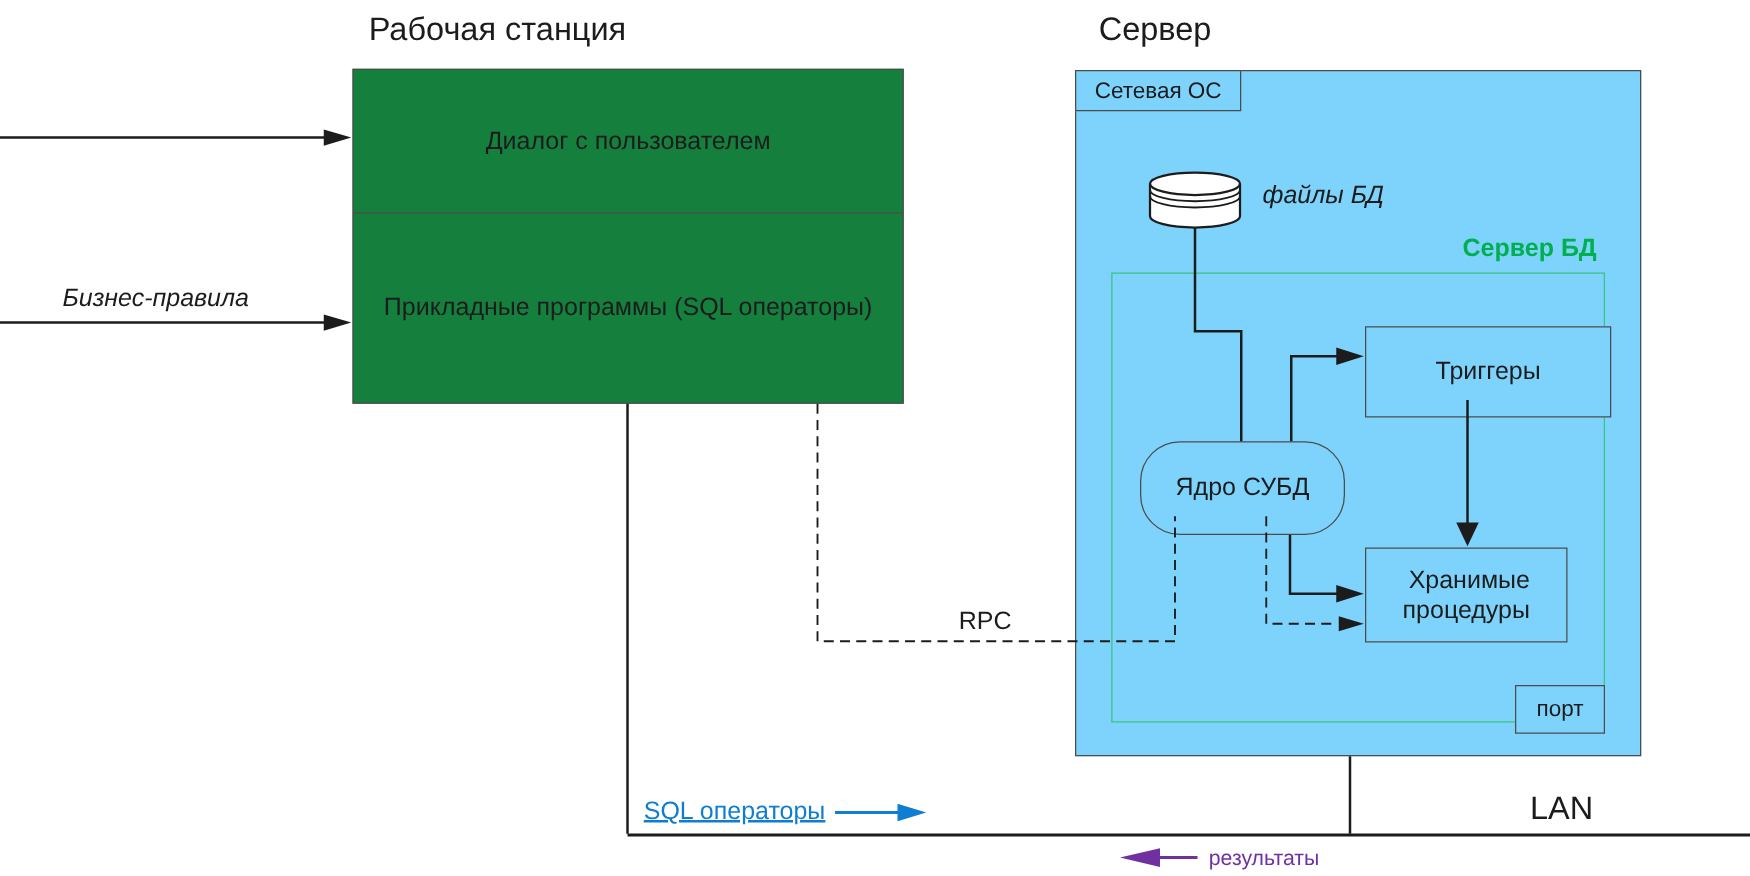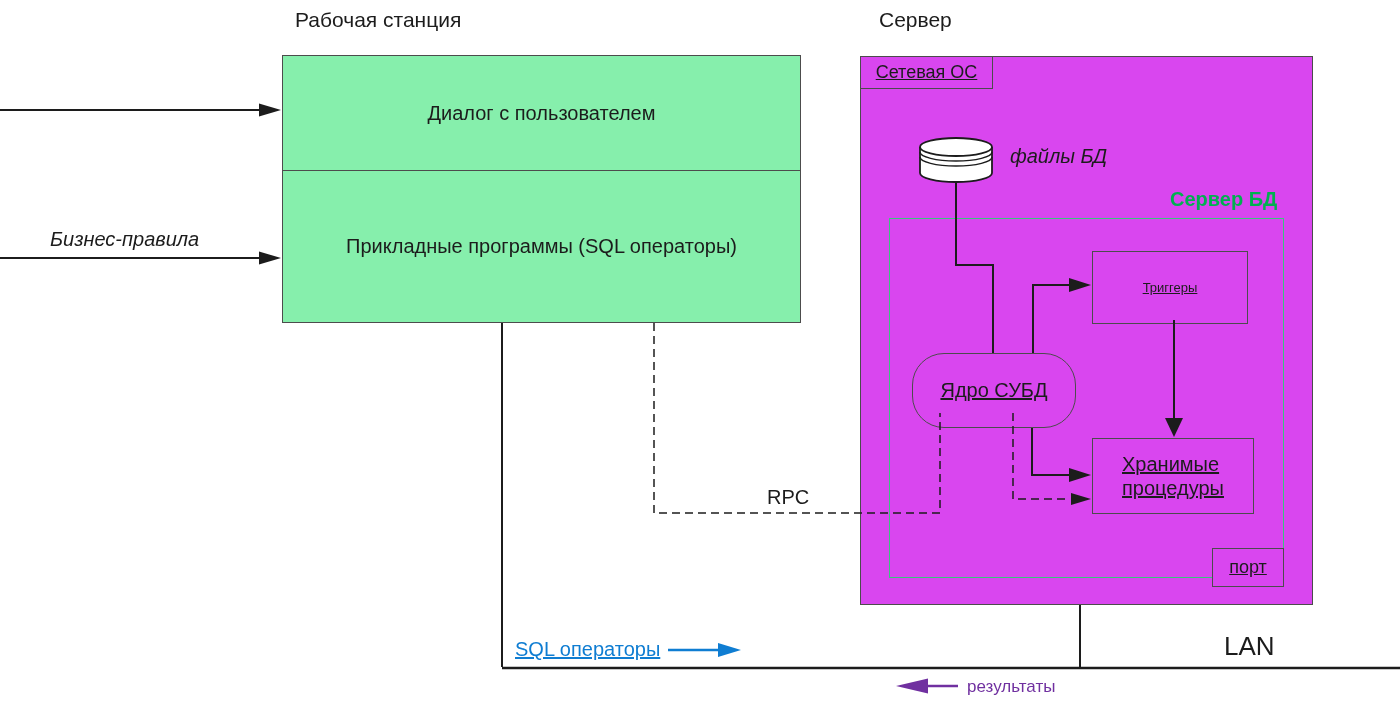--- a/index.html
+++ b/index.html
@@ -6,54 +6,53 @@
   .canvas {
     position: relative;
     width: 1400px;
     height: 701px;
     background: #ffffff;
     font-family: "Liberation Sans", sans-serif;
     color: #1c1c1c;
     overflow: hidden;
   }
   .lbl { position: absolute; white-space: nowrap; z-index: 3; }
-  .title { font-size: 21px; }
+  .title { font-size: 26px; }
   .io-label { font-size: 20px; font-style: italic; }
   .box {
     position: absolute;
     border: 1.5px solid var(--box-border);
-    background: #d946ef;
+    background: #7dd3fc;
     box-sizing: border-box;
     display: flex;
     align-items: center;
     justify-content: center;
-    text-align: left;
+    text-align: right;
     z-index: 1;
-    text-decoration: underline;
   }
   .ws-box {
     position: absolute;
-    left: 282px; top: 55px; width: 519px; height: 268px;
+    left: 282px; top: 55px; width: 441px; height: 268px;
     border: 1.5px solid var(--box-border);
-    background: #86efac;
+    background: #15803d;
     box-sizing: border-box;
     display: flex; flex-direction: column;
     z-index: 1;
   }
   .ws-sec { display: flex; align-items: center; justify-content: center; font-size: 20px; }
   .ws-sec1 { flex: 0 0 114px; border-bottom: 1.5px solid var(--box-border); }
   .ws-sec2 { flex: 1; }
   .server-box { left: 860px; top: 56px; width: 453px; height: 549px; }
   .netos-box { left: 860px; top: 56px; width: 133px; height: 33px; font-size: 18px; z-index: 2; }
   .green-box {
     position: absolute; left: 889px; top: 218px; width: 395px; height: 360px;
     border: 1.5px solid var(--green-border); box-sizing: border-box; z-index: 1;
   }
   .kernel-box { left: 912px; top: 353px; width: 164px; height: 75px; font-size: 20px; border-radius: 32px; }
-  .triggers-box { left: 1092px; top: 251px; width: 156px; height: 73px; font-size: 13px; }
+  .triggers-box { left: 1092px; top: 261px; width: 197px; height: 73px; font-size: 20px; }
   .stored-box { left: 1092px; top: 438px; width: 162px; height: 76px; font-size: 20px; line-height: 1.2; padding: 0 32px; }
   .port-box { left: 1212px; top: 548px; width: 72px; height: 39px; font-size: 18px; z-index: 2; }
   .files-label { font-size: 20px; font-style: italic; }
   .dbserver-label { font-size: 20px; color: var(--green); font-weight: bold; }
   .rpc-label { font-size: 20px; }
   .sql-label { font-size: 20px; color: var(--blue); text-decoration: underline; }
   .results-label { font-size: 17px; color: var(--purple); }
   .lan-label { font-size: 26px; }
   svg.wires { position: absolute; left: 0; top: 0; z-index: 2; pointer-events: none; }
   .ln   { stroke: var(--line); stroke-width: 2; fill: none; }

